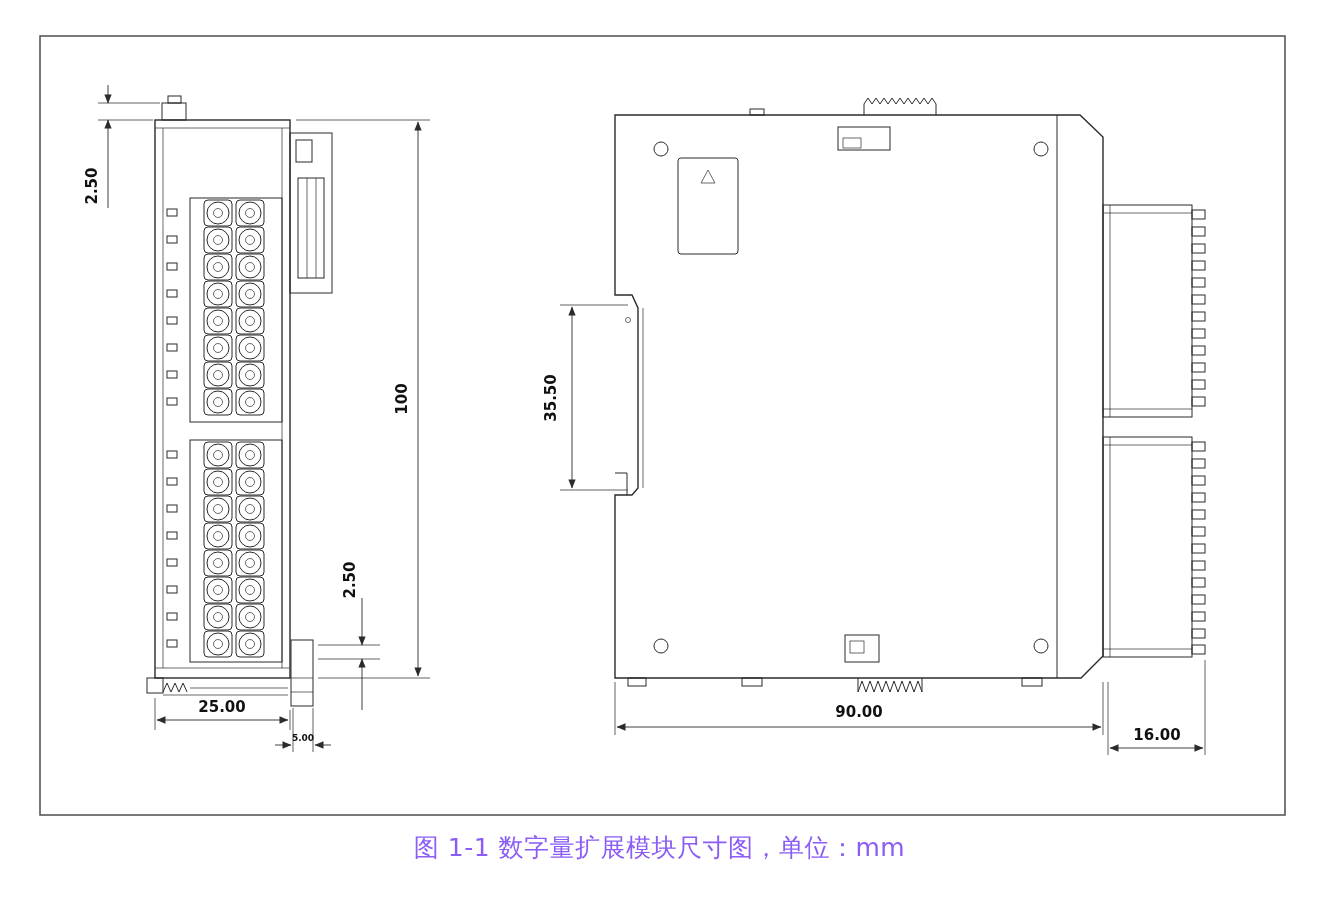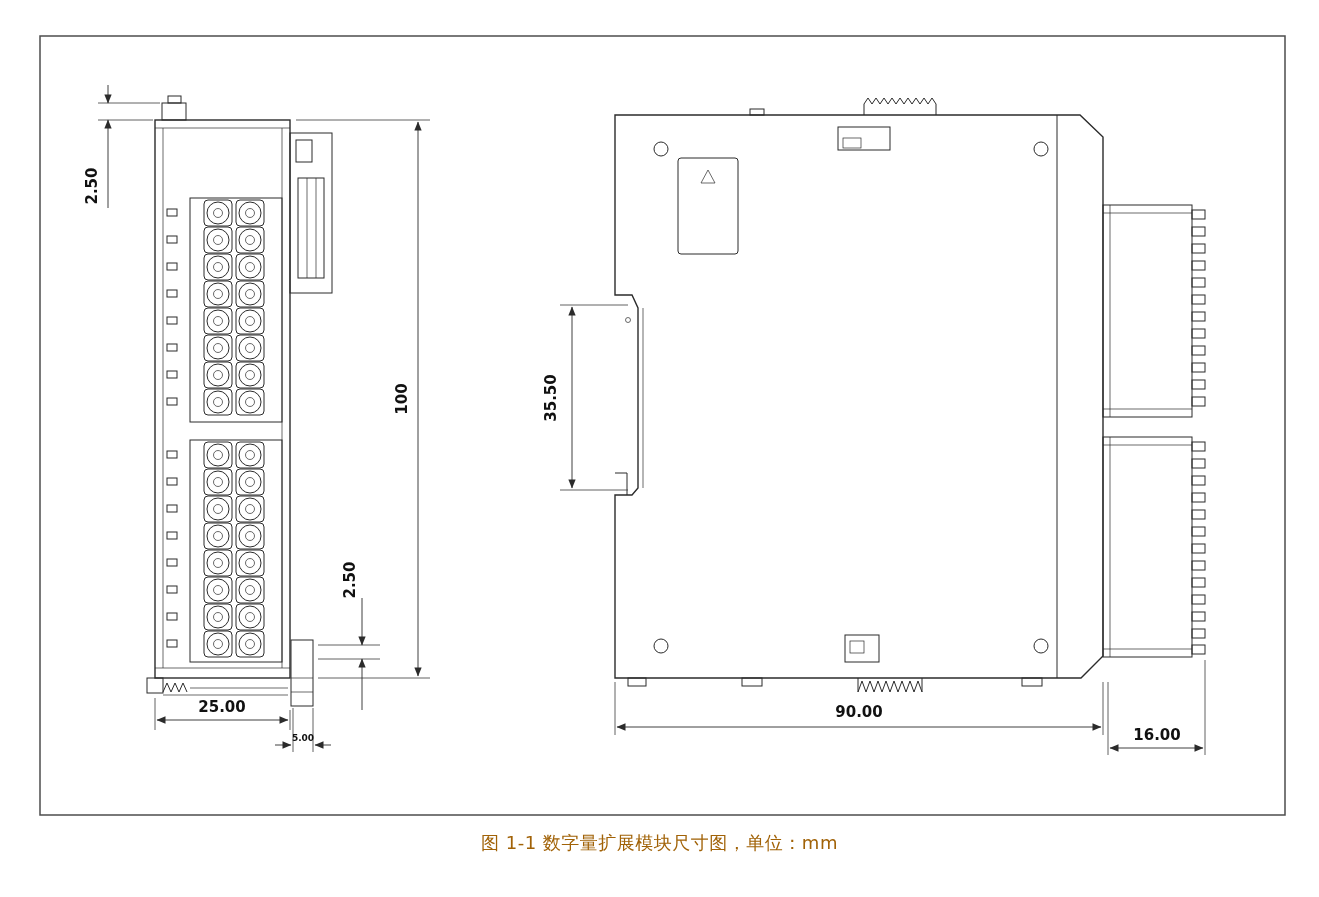--- a/index.html
+++ b/index.html
@@ -8,21 +8,21 @@
   .drawing-svg{position:absolute;left:0;top:0;}
   .ol{fill:none;stroke:#2b2b2b;stroke-width:1.4;}
   .md{fill:none;stroke:#2b2b2b;stroke-width:1;}
   .thin{fill:none;stroke:#2b2b2b;stroke-width:0.7;}
   .ext{fill:none;stroke:#3a3a3a;stroke-width:0.8;}
   .dimline{fill:none;stroke:#2b2b2b;stroke-width:0.9;}
   .frame{fill:none;stroke:#4d4d4d;stroke-width:1.5;}
   .dim-text{font-family:"DejaVu Sans","Liberation Sans",sans-serif;font-size:15px;font-weight:600;fill:#111;}
   .dim-text-sm{font-family:"DejaVu Sans","Liberation Sans",sans-serif;font-size:9px;font-weight:600;fill:#111;}
   .caption{position:absolute;left:0;top:831px;width:100%;text-align:center;
-           font-size:18px;font-weight:500;color:#a16207;letter-spacing:0.5px;}
+           font-size:25px;font-weight:500;color:#8b5cf6;letter-spacing:0.5px;}
 </style>
 </head>
 <body>
 
 <div class="page">
 
   <svg class="drawing-svg" width="1319" height="897" viewBox="0 0 1319 897">
     <defs>
       <marker id="arrow" viewBox="0 0 12 10" refX="11" refY="5" markerWidth="11" markerHeight="9" orient="auto-start-reverse">
         <path d="M0.5,0.5 L11.5,5 L0.5,9.5 Z" fill="#2b2b2b"></path>

